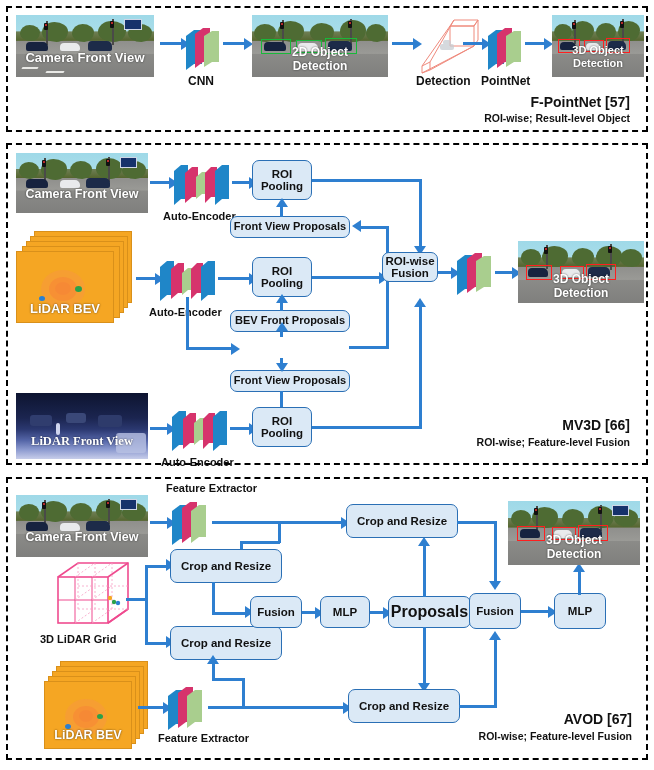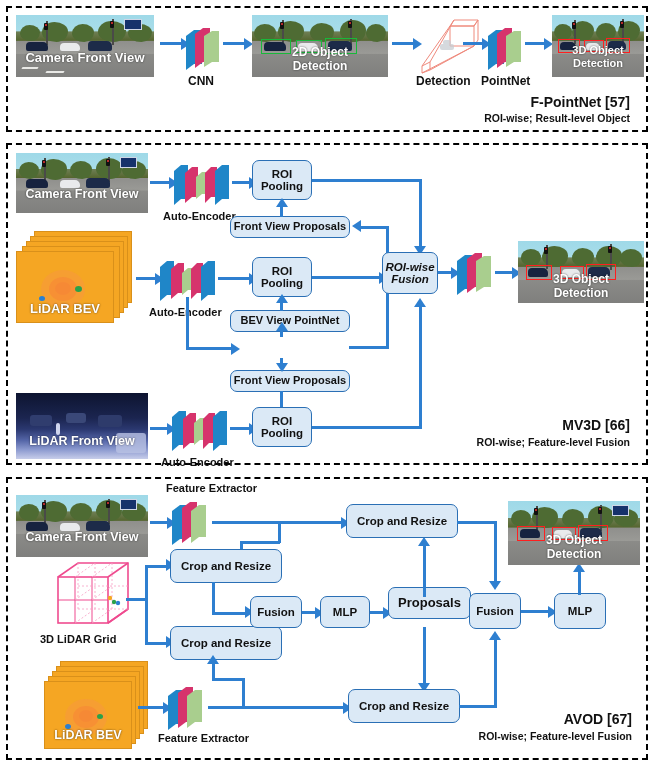--- a/index.html
+++ b/index.html
@@ -54,21 +54,21 @@
 
   
   .det{position:absolute;border:1.6px solid #18b83a;background:transparent;}
   .det.red{border-color:#ff1f1f;}
 
   
   .bev{background:#f5a623;position:absolute;}
   .bev .blob{position:absolute;border-radius:50%;}
 
   
-  .lfv{background:linear-gradient(#0d1430 0%,#1b2550 38%,#2b3870 55%,#5566a8 72%,#8d9bd0 86%,#c7cdea 100%);}
+  .lfv{background:linear-gradient(#0d1430 0%,#1b2550 38%,#2b3870 55%,#5566a8 72%,#8d9bd0 86%,#c7cdea 100%);font-family:Liberation Serif, serif;}
   .lfv .d{position:absolute;border-radius:3px;}
 
   
   .stack{position:absolute;}
   .stack .sh{position:absolute;background:#f5a623;border:1px solid #d9901a;}
 
   
   svg{display:block;overflow:visible;}
 </style>
 </head>
@@ -320,21 +320,21 @@
 
     <div class="pbox" style="left:244px;top:112px;width:60px;height:40px;font-size:11.5px;flex-direction:column;">
       <span>ROI</span>
       <span class="l2">Pooling</span>
     </div>
 
     <div class="ln lnh" style="left:304px;top:131px;width:68px;"></div>
     <div class="ah ah-r" style="left:371px;top:127px;"></div>
 
     <div class="pbox" style="left:222px;top:165px;width:120px;height:22px;font-size:11px;">
-      <span>BEV View PointNet</span>
+      <span>BEV Front Proposals</span>
     </div>
     <div class="ln lnv" style="left:272px;top:155px;height:11px;"></div>
     <div class="ah ah-u" style="left:268px;top:149px;"></div>
 
     <div class="ln lnv" style="left:272px;top:184px;height:8px;"></div>
     <div class="ah ah-u" style="left:268px;top:177px;"></div>
 
     <div class="ln lnh" style="left:341px;top:201px;width:40px;"></div>
     <div class="ln lnv" style="left:378px;top:81px;height:122px;"></div>
 
@@ -380,21 +380,21 @@
 
     <div class="pbox" style="left:244px;top:262px;width:60px;height:40px;font-size:11.5px;flex-direction:column;">
       <span>ROI</span>
       <span class="l2">Pooling</span>
     </div>
 
     <div class="ln lnh" style="left:304px;top:281px;width:110px;"></div>
     <div class="ln lnv" style="left:411px;top:160px;height:124px;"></div>
     <div class="ah ah-u" style="left:406px;top:153px;"></div>
 
-    <div class="pbox" style="left:374px;top:107px;width:56px;height:42px;font-size:11.5px;flex-direction:column;font-style:italic;">
+    <div class="pbox" style="left:374px;top:107px;width:56px;height:30px;font-size:11.5px;flex-direction:column;">
       <span>ROI-wise</span>
       <span class="l2">Fusion</span>
     </div>
 
     <div class="ln lnh" style="left:430px;top:126px;width:14px;"></div>
     <div class="ah ah-r" style="left:443px;top:122px;"></div>
 
     <div class="abs" style="left:447px;top:104px;width:44px;height:48px;">
       <svg width="44" height="48" viewBox="0 0 44 48">
         <polygon points="2,12 10,6 10,40 2,46" fill="#1f86c8"></polygon>
@@ -548,21 +548,21 @@
     </div>
     <div class="ln lnh" style="left:294px;top:132px;width:14px;"></div>
     <div class="ah ah-r" style="left:307px;top:128px;"></div>
 
     <div class="pbox" style="left:312px;top:117px;width:50px;height:32px;font-size:11.5px;">
       <span>MLP</span>
     </div>
     <div class="ln lnh" style="left:362px;top:132px;width:14px;"></div>
     <div class="ah ah-r" style="left:375px;top:128px;"></div>
 
-    <div class="pbox" style="left:380px;top:108px;width:83px;height:32px;font-size:13px;">
+    <div class="pbox" style="left:380px;top:117px;width:83px;height:32px;font-size:16px;">
       <span>Proposals</span>
     </div>
 
     <div class="ln lnv" style="left:415px;top:66px;height:52px;"></div>
     <div class="ah ah-u" style="left:410px;top:58px;"></div>
 
     <div class="ln lnv" style="left:415px;top:148px;height:58px;"></div>
     <div class="ah ah-d" style="left:410px;top:204px;"></div>
 
     <div class="pbox" style="left:461px;top:114px;width:52px;height:36px;font-size:11.5px;">

